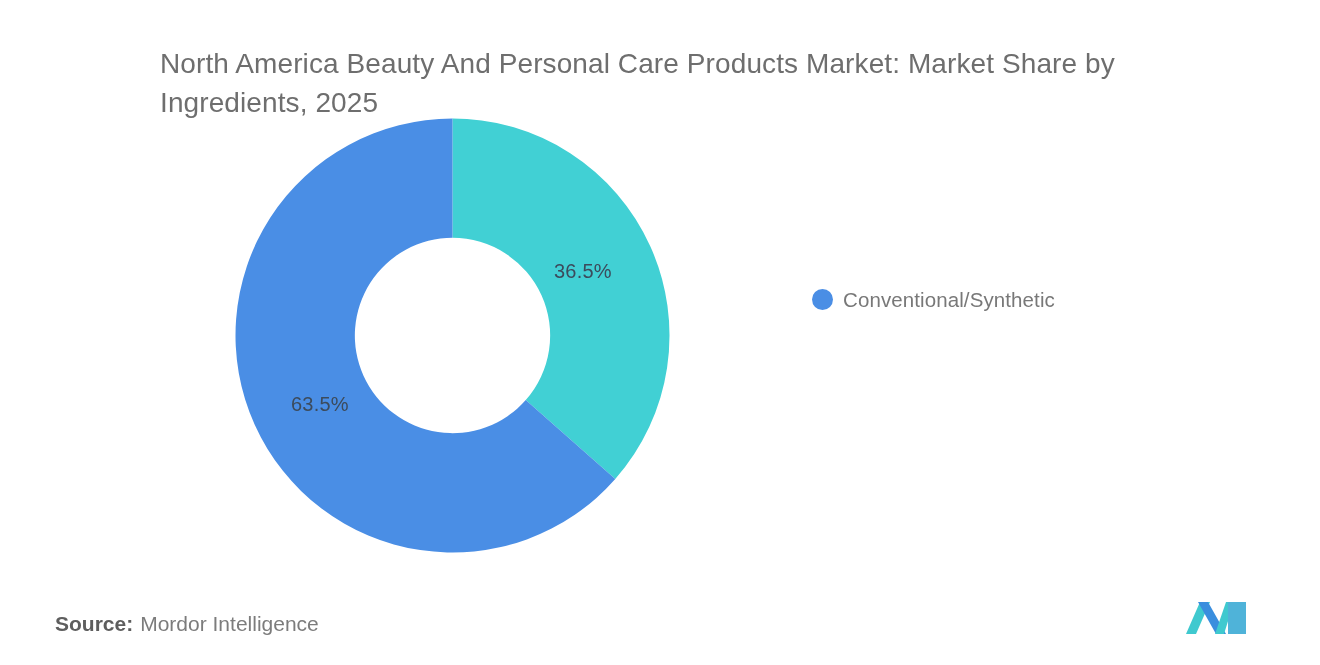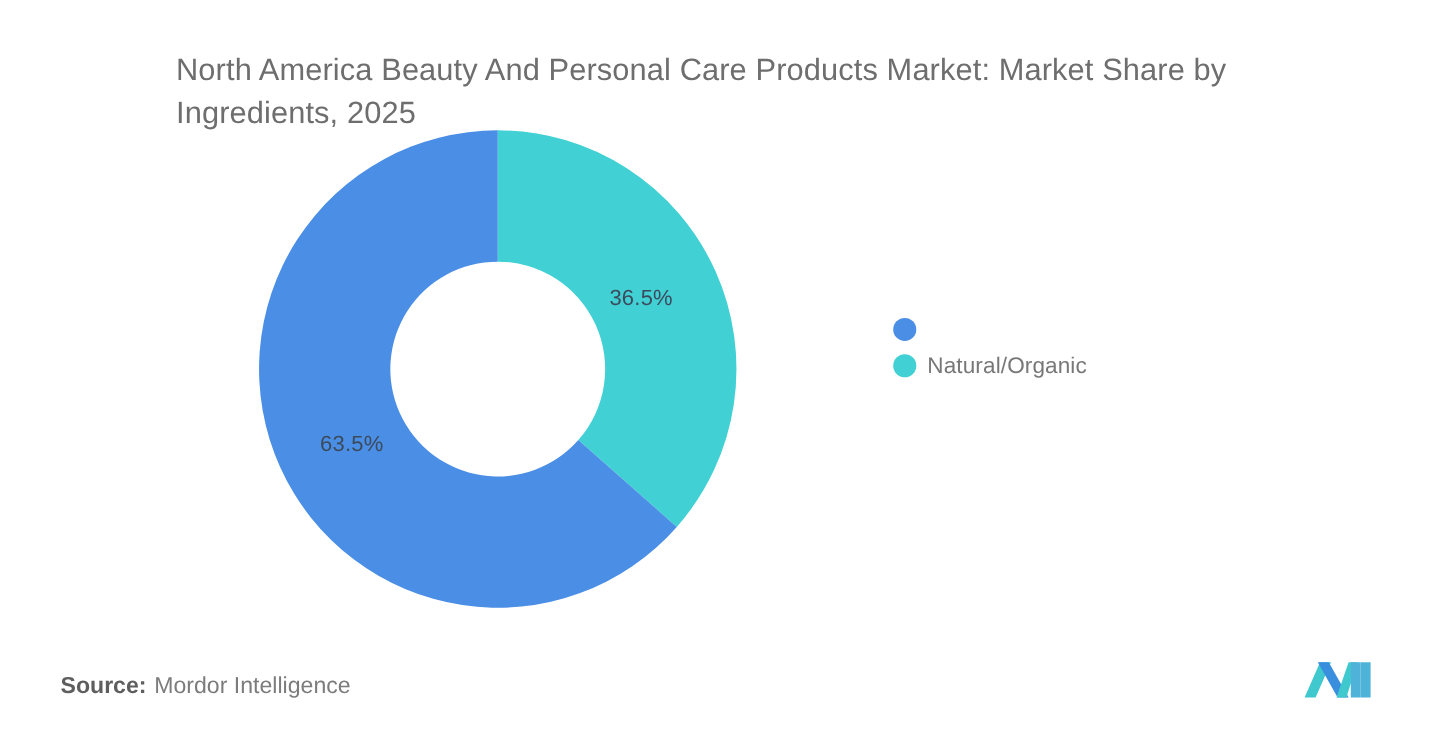--- a/index.html
+++ b/index.html
@@ -129,24 +129,21 @@
     </g>
   </svg>
 
   <div class="slice-label" id="slice-label-0">63.5%</div>
 
   <div class="slice-label" id="slice-label-1">36.5%</div>
 
   <div id="legend">
     <div class="legend-item">
       <span class="legend-swatch" style="background: rgb(74, 142, 229);"></span>
-    </div>
-    <div class="legend-item">
-      <span class="legend-swatch" style="background: rgb(65, 208, 212);"></span>
-      <span class="legend-label">Natural/Organic</span>
+      <span class="legend-label">Conventional/Synthetic</span>
     </div>
   </div>
 </div>
 
 <div id="source-line">
   <span id="source-label">Source:</span><span id="source-value">Mordor Intelligence</span>
 </div>
 
 <svg id="brand-logo" viewBox="0 0 68 40">
   <polygon points="2,36 16,4 26,4 12,36" fill="#3fc9cf"></polygon>

